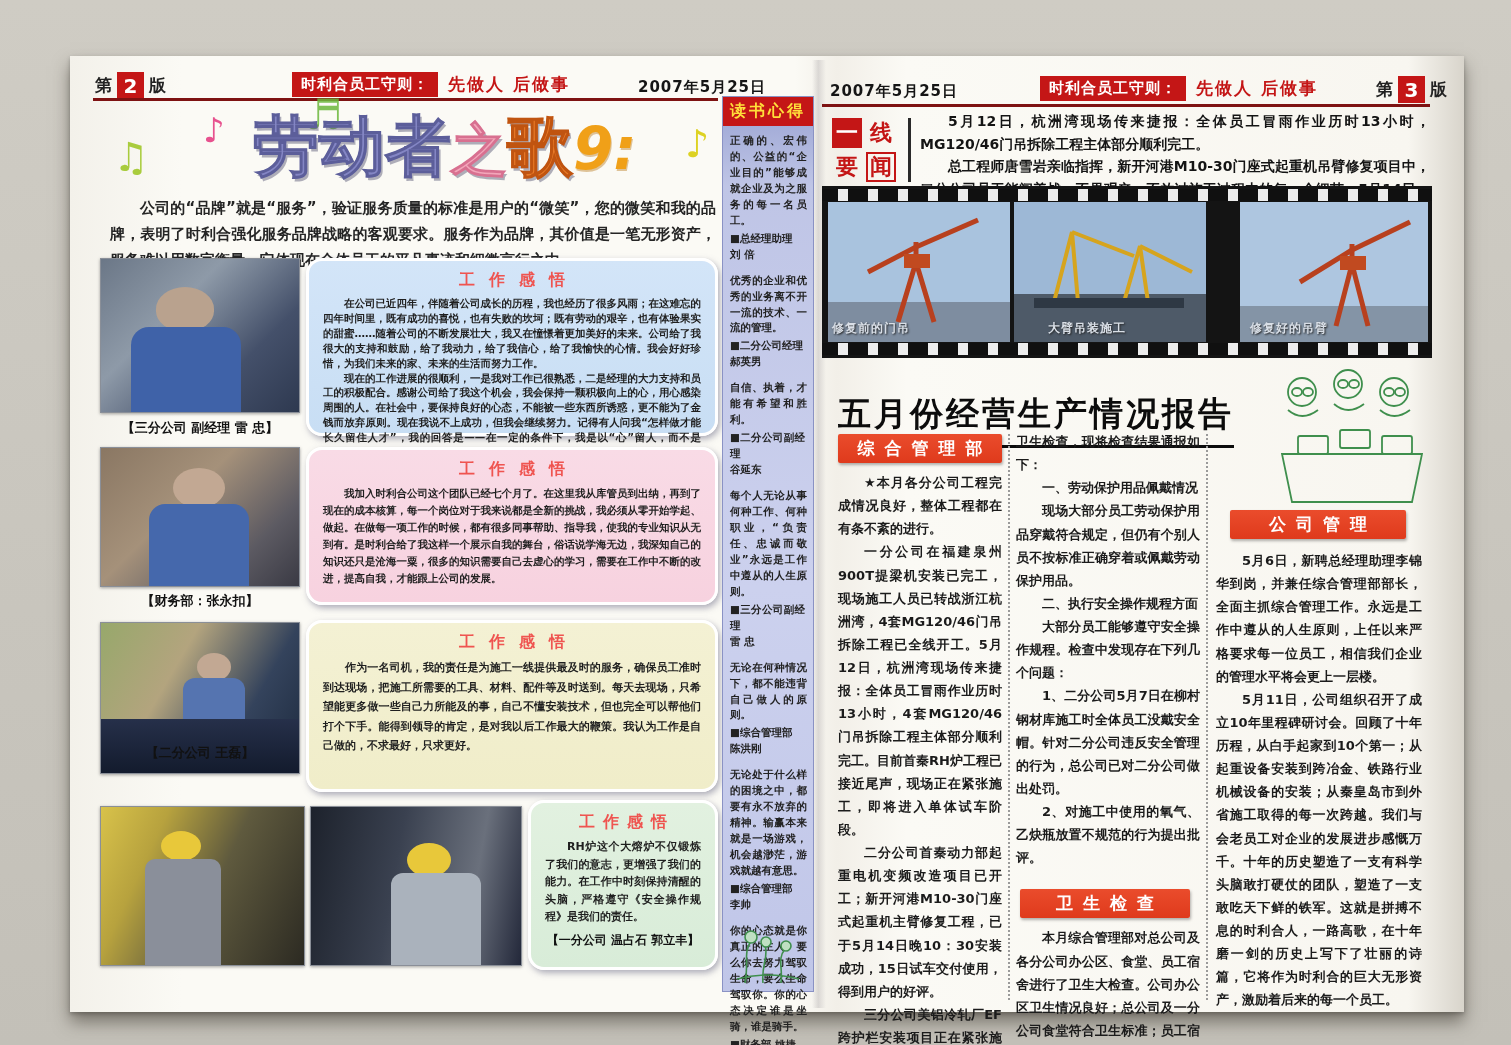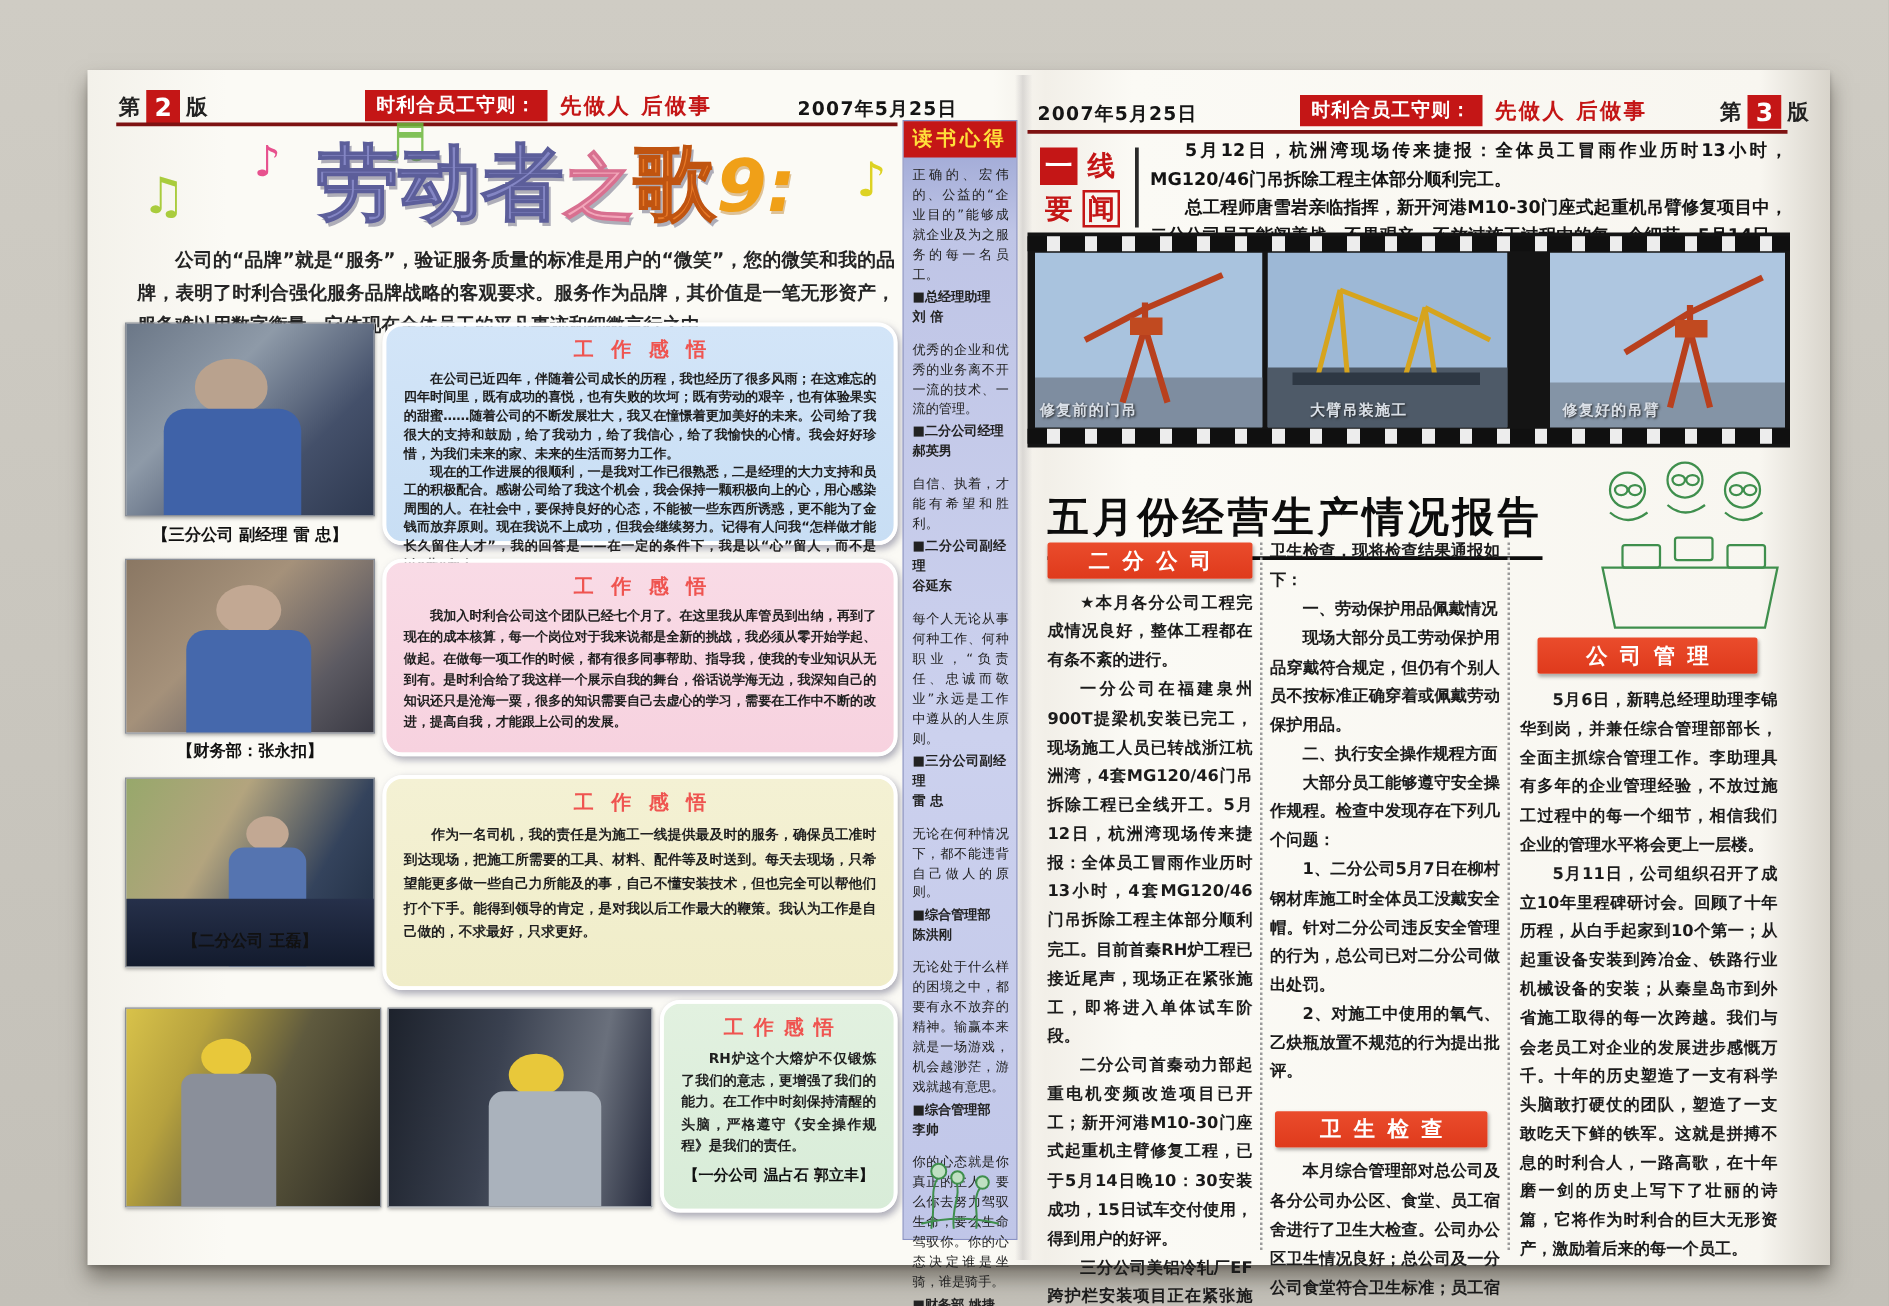--- a/index.html
+++ b/index.html
@@ -37,21 +37,21 @@
   .fbox-pink  { background:linear-gradient(180deg,#f9dbe6,#f7d2df); }
   .fbox-cream { background:linear-gradient(180deg,#f4f1d4,#f0edc9); }
   .fbox-green { background:linear-gradient(180deg,#e2f1e0,#d8ecd8); }
   .ftitle { color:#ef5450; text-align:center; font-weight:bold; font-size:16px; letter-spacing:14px; text-indent:14px; margin-bottom:5px; }
   .ftext { font-size:10.5px; line-height:1.42; color:#1f1f1f; font-weight:600; text-align:justify; text-indent:2em; }
   .fcaption { text-align:center; font-weight:bold; font-size:13px; color:#111; }
 
   
   .readcol { background:linear-gradient(180deg,#98a2d2 0%,#bfc5e6 10%,#ccd1ee 55%,#c0c6e8 100%); border:1px solid #8a92c4; }
   .readhead { background:#c41616; color:#ffdf3a; font-weight:bold; font-size:16px; text-align:center; letter-spacing:3px; padding:4px 0; }
-  .quote { font-size:10.5px; font-weight:400; color:#222; line-height:1.52; text-align:justify; }
+  .quote { font-size:10.5px; font-weight:700; color:#222; line-height:1.52; text-align:justify; }
   .qauthor { display:block; font-weight:bold; white-space:pre-line; margin:2px 2px 10px 0; }
 
   
   .flgrid { display:grid; grid-template-columns:30px 30px; grid-template-rows:30px 30px; gap:4px; }
   .flchar { display:flex; align-items:center; justify-content:center; font-size:22px; font-weight:bold; color:#c41616; }
   .flchar.boxed { border:2px solid #c41616; }
   .flchar.solid { background:#c41616; color:#fff; }
   .fldivider { width:3px; background:#2a2a2a; }
   .newsp { font-size:14px; font-weight:bold; color:#141414; line-height:1.62; text-align:justify; text-indent:2em; }
 
@@ -267,21 +267,21 @@
       <rect x="36" y="74" width="30" height="18" rx="2"></rect>
         <rect x="78" y="68" width="30" height="18" rx="2"></rect>
         <rect x="120" y="74" width="30" height="18" rx="2"></rect>
     </g>
   </svg>
 
   <div class="abs dotsep" style="left:1008px; top:434px; height:566px;"></div>
   <div class="abs dotsep" style="left:1206px; top:434px; height:566px;"></div>
 
   <div class="abs col" style="left:838px; top:434px; width:164px;">
-    <div class="sec" style="width:164px; margin-bottom:8px;">二分公司</div>
+    <div class="sec" style="width:164px; margin-bottom:8px;">综合管理部</div>
     <p class="colp">★本月各分公司工程完成情况良好，整体工程都在有条不紊的进行。</p>
     <p class="colp">一分公司在福建泉州900T提梁机安装已完工，现场施工人员已转战浙江杭洲湾，4套MG120/46门吊拆除工程已全线开工。5月12日，杭洲湾现场传来捷报：全体员工冒雨作业历时13小时，4套MG120/46门吊拆除工程主体部分顺利完工。目前首秦RH炉工程已接近尾声，现场正在紧张施工，即将进入单体试车阶段。</p>
     <p class="colp">二分公司首秦动力部起重电机变频改造项目已开工；新开河港M10-30门座式起重机主臂修复工程，已于5月14日晚10：30安装成功，15日试车交付使用，得到用户的好评。</p>
     <p class="colp">三分公司美铝冷轧厂EF跨护栏安装项目正在紧张施工当中。</p>
 
   </div>
 
   <div class="abs col" style="left:1016px; top:430px; width:184px;">
     <p class="colp" style="text-indent:0;">卫生检查，现将检查结果通报如下：</p>
     <p class="colp">一、劳动保护用品佩戴情况</p>
@@ -290,17 +290,17 @@
     <p class="colp">大部分员工能够遵守安全操作规程。检查中发现存在下列几个问题：</p>
     <p class="colp">1、二分公司5月7日在柳村钢材库施工时全体员工没戴安全帽。针对二分公司违反安全管理的行为，总公司已对二分公司做出处罚。</p>
     <p class="colp">2、对施工中使用的氧气、乙炔瓶放置不规范的行为提出批评。</p>
     <div class="sec" style="width:170px; margin:20px 0 8px 4px;">卫生检查</div>
     <p class="colp">本月综合管理部对总公司及各分公司办公区、食堂、员工宿舍进行了卫生大检查。公司办公区卫生情况良好；总公司及一分公司食堂符合卫生标准；员工宿舍能够做到室内整洁有序，达到合格标准。</p>
 
   </div>
 
   <div class="abs col" style="left:1216px; top:510px; width:206px;">
     <div class="sec" style="width:176px; margin:0 0 10px 14px;">公司管理</div>
-    <p class="colp">5月6日，新聘总经理助理李锦华到岗，并兼任综合管理部部长，全面主抓综合管理工作。李助理具有多年的企业管理经验，不放过施工过程中的每一个细节，相信我们企业的管理水平将会更上一层楼。</p>
+    <p class="colp">5月6日，新聘总经理助理李锦华到岗，并兼任综合管理部部长，全面主抓综合管理工作。永远是工作中遵从的人生原则，上任以来严格要求每一位员工，相信我们企业的管理水平将会更上一层楼。</p>
     <p class="colp">5月11日，公司组织召开了成立10年里程碑研讨会。回顾了十年历程，从白手起家到10个第一；从起重设备安装到跨冶金、铁路行业机械设备的安装；从秦皇岛市到外省施工取得的每一次跨越。我们与会老员工对企业的发展进步感慨万千。十年的历史塑造了一支有科学头脑敢打硬仗的团队，塑造了一支敢吃天下鲜的铁军。这就是拼搏不息的时利合人，一路高歌，在十年磨一剑的历史上写下了壮丽的诗篇，它将作为时利合的巨大无形资产，激励着后来的每一个员工。</p>
   </div>
 
 </div>
 
 </body></html>

